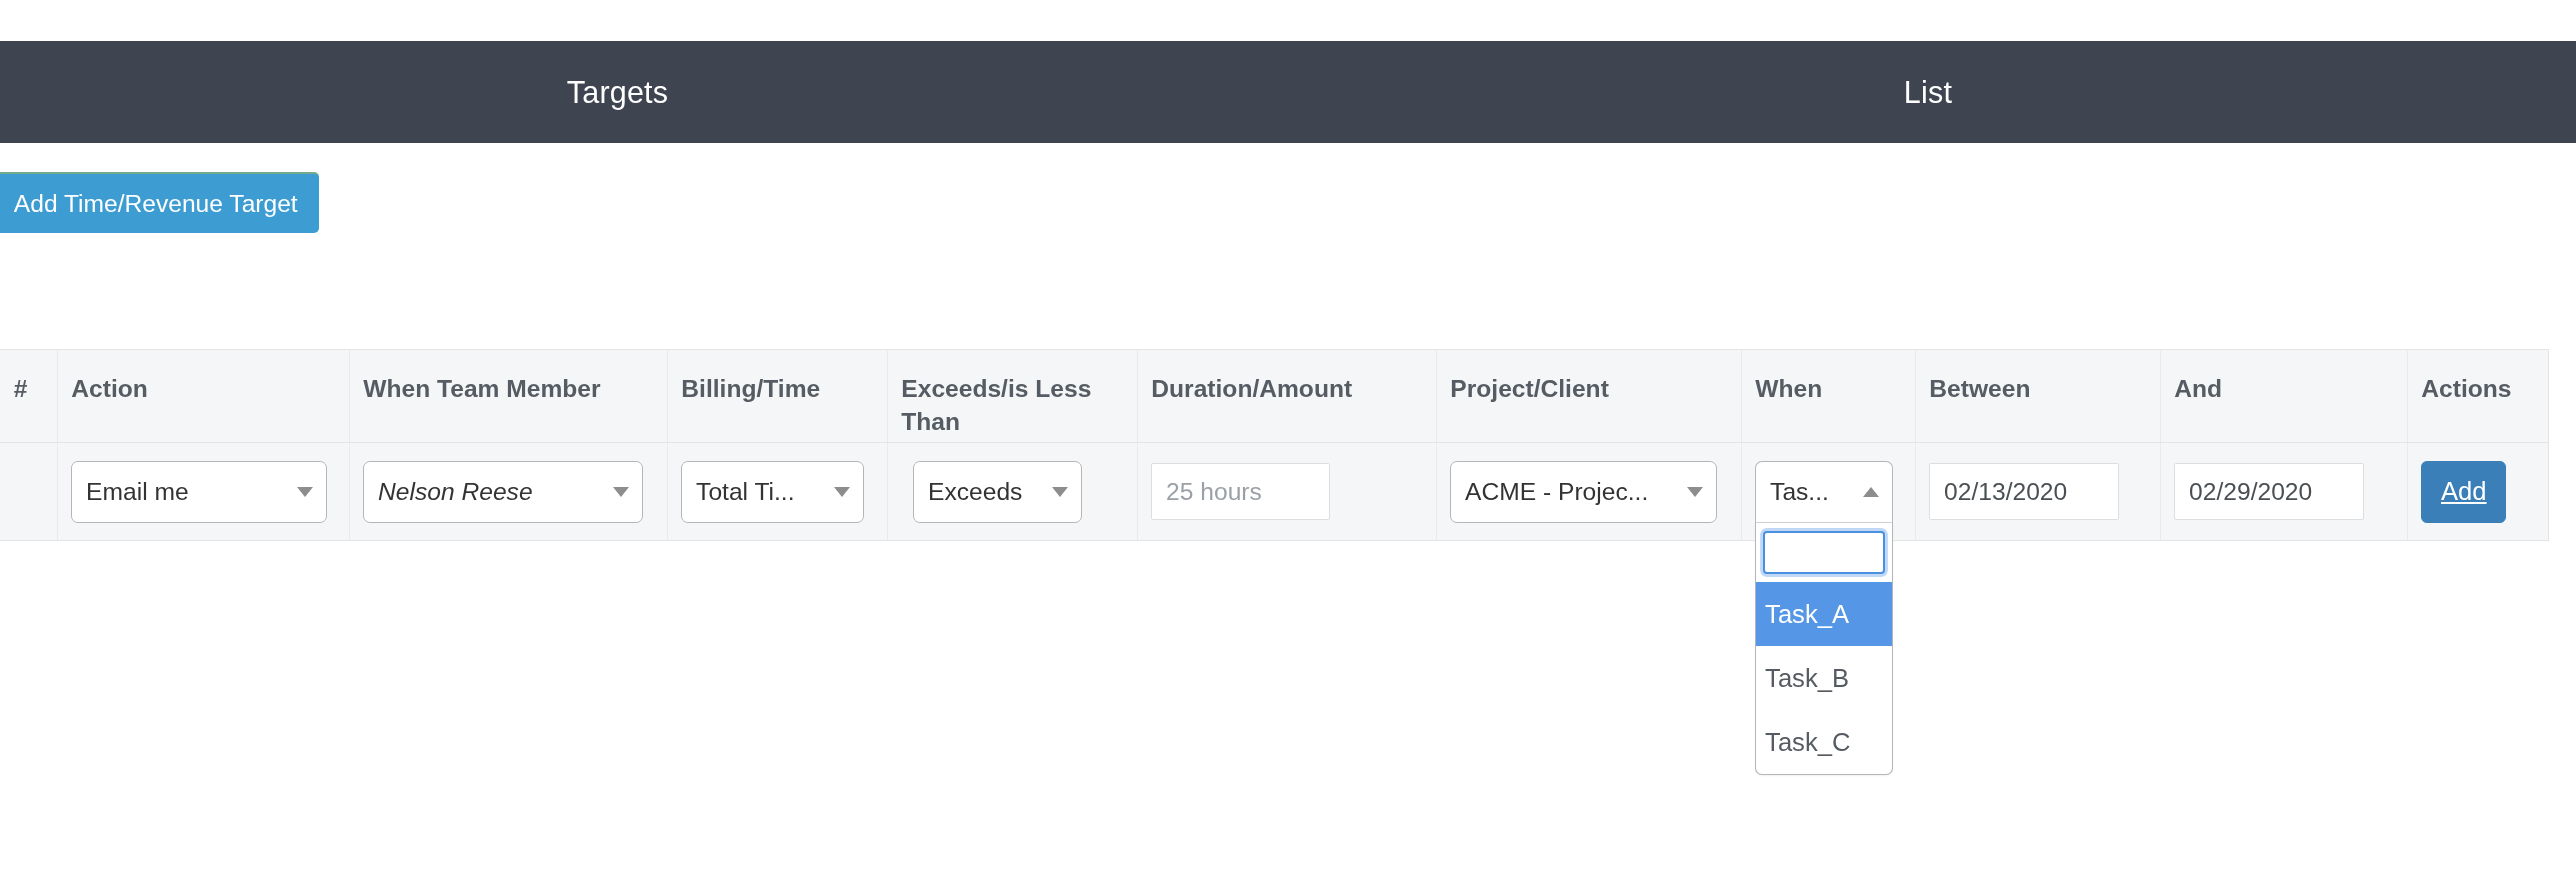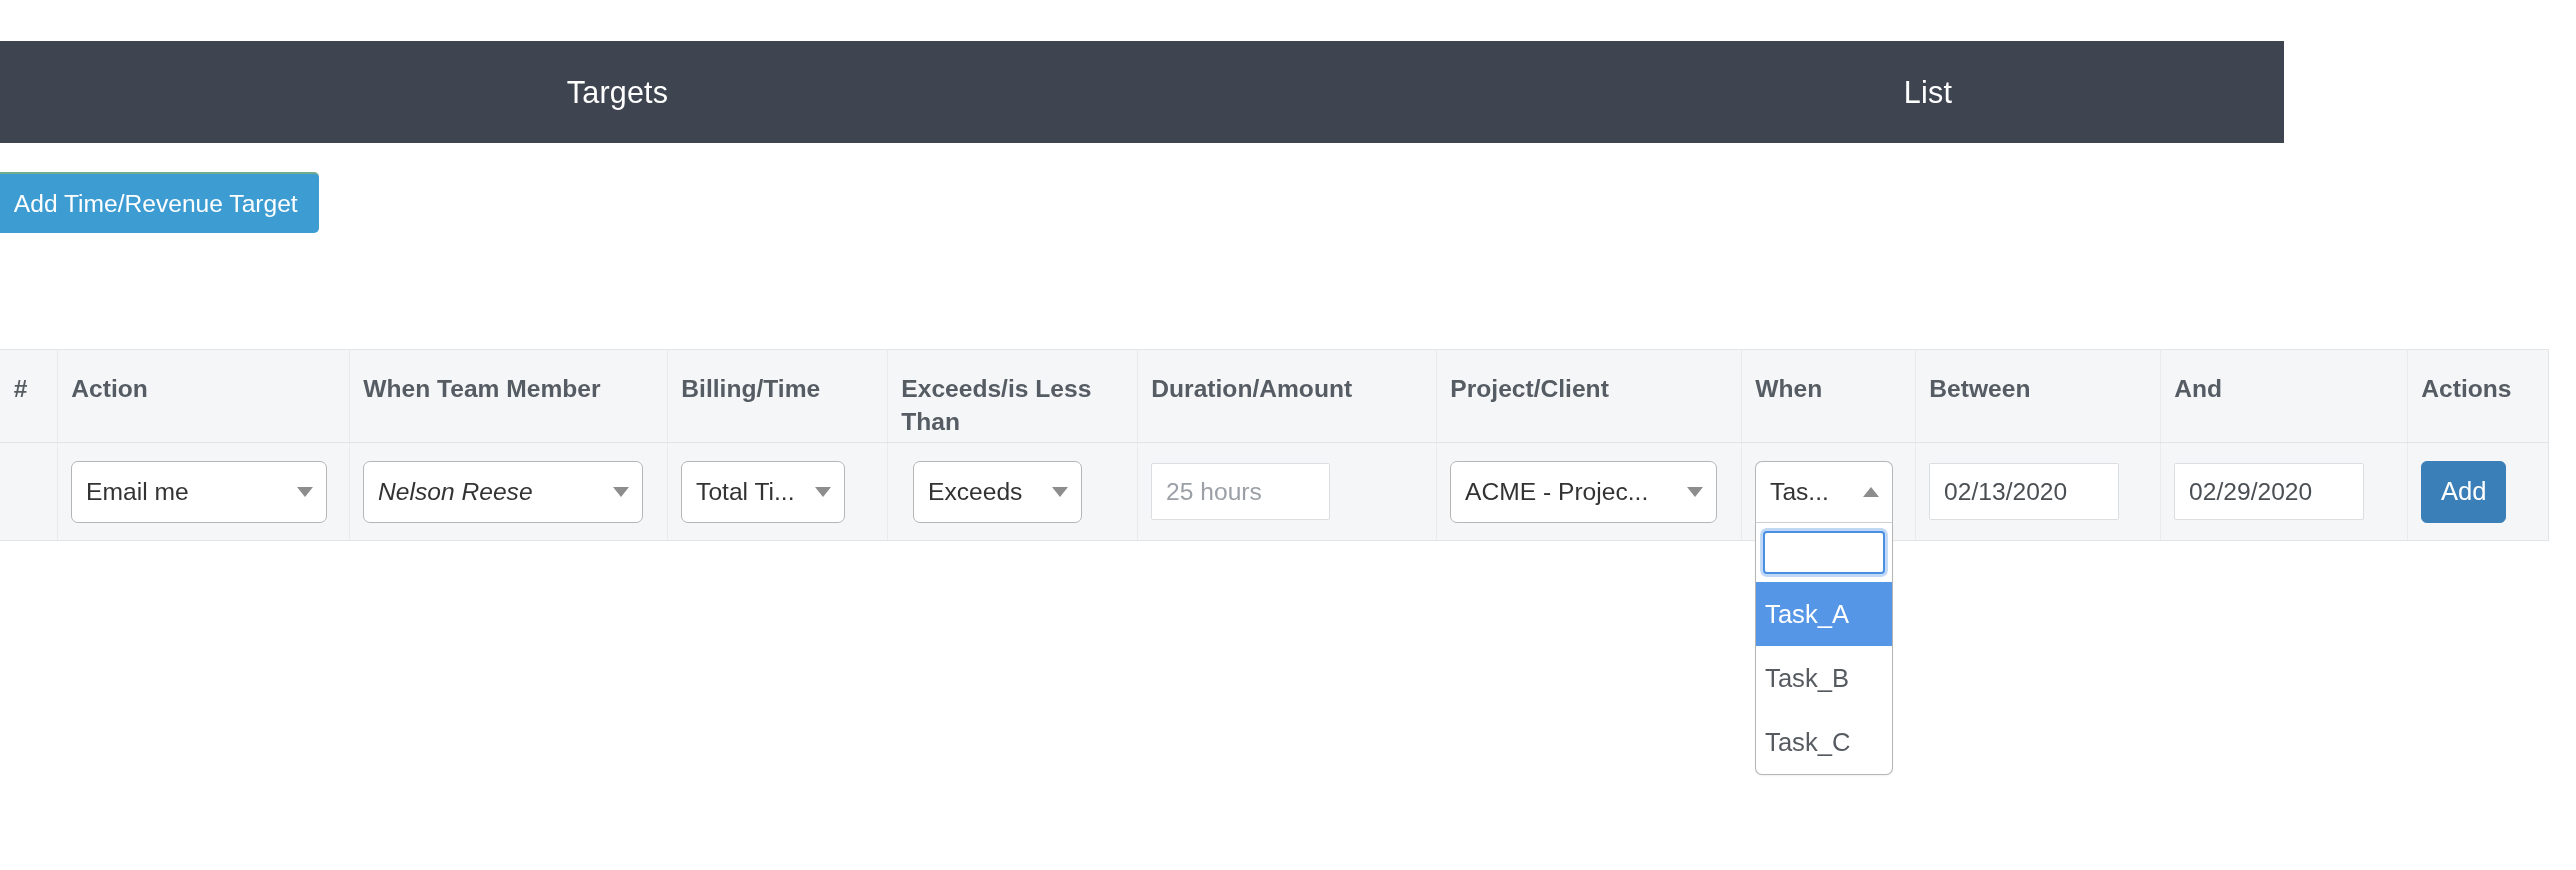--- a/index.html
+++ b/index.html
@@ -8,21 +8,21 @@
     width: 2576px; height: 870px;
     background: #ffffff;
     font-family: "Liberation Sans", sans-serif;
     overflow: hidden;
   }
 
   
   .navbar {
     position: absolute;
     left: 0; top: 41px;
-    width: 2284px; height: 102px;
+    width: 2576px; height: 102px;
     background: #3e4450;
     display: flex;
     align-items: center;
   }
   .nav-tab {
     color: #ffffff;
     font-size: 30.5px;
     font-weight: 400;
     letter-spacing: 0.2px;
     text-align: center;
@@ -124,21 +124,21 @@
     border-right: 8.8px solid transparent;
     border-top: 10.8px solid #8d8d8d;
   }
   .select-box .caret.up {
     border-top: none;
     border-bottom: 10.8px solid #8d8d8d;
   }
 
   .sel-action   { width: 256px; }
   .sel-member   { width: 280px; font-style: italic; }
-  .sel-billing  { width: 164px; }
+  .sel-billing  { width: 183px; }
   .sel-exceeds  { width: 169px; margin-left: 12px; }
   .sel-project  { width: 267px; }
   .sel-phase    { width: 138px; border-radius: 6.9px 6.9px 0 0; border-bottom-color: #cfcfcf; }
 
   
   .phase-wrap { position: relative; display: inline-block; }
   .dropdown-menu {
     position: absolute;
     left: 0; top: 62px;
     width: 138px;
@@ -201,20 +201,21 @@
   .row-add-btn {
     background: #3b7fb8;
     border: 1px solid #3b7fb8;
     border-radius: 5.9px;
     color: #ffffff;
     font-size: 25.6px;
     font-family: "Liberation Sans", sans-serif;
     height: 62px;
     padding: 0 18.7px;
     cursor: pointer;
+    text-decoration: underline;
   }
 </style>
 </head>
 <body>
 
 <div class="navbar">
   <div class="nav-tab nav-tab-targets">Targets</div>
   <div class="nav-tab nav-tab-list">List</div>
 </div>
 

